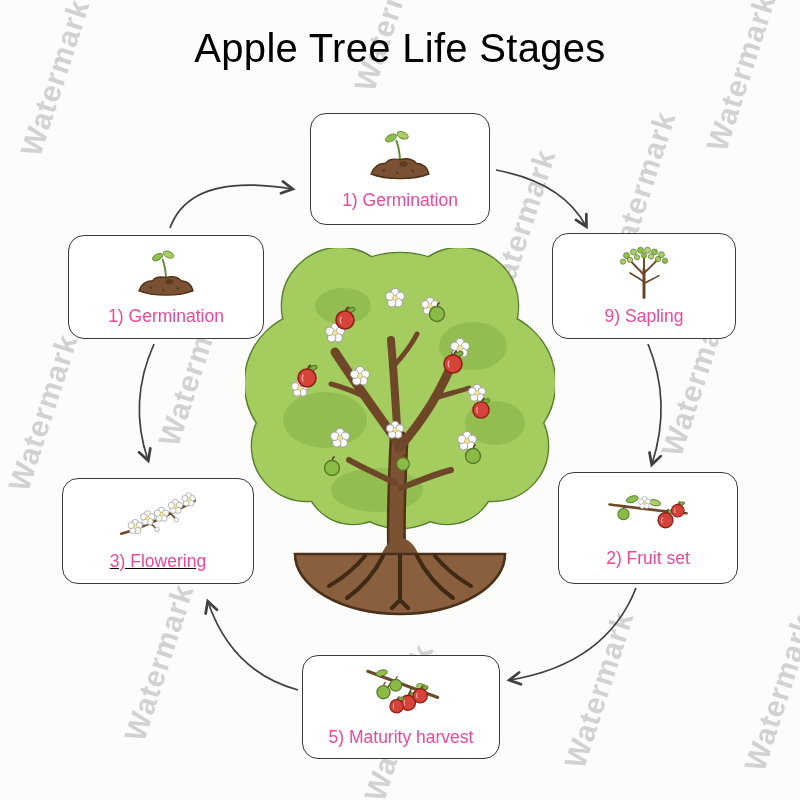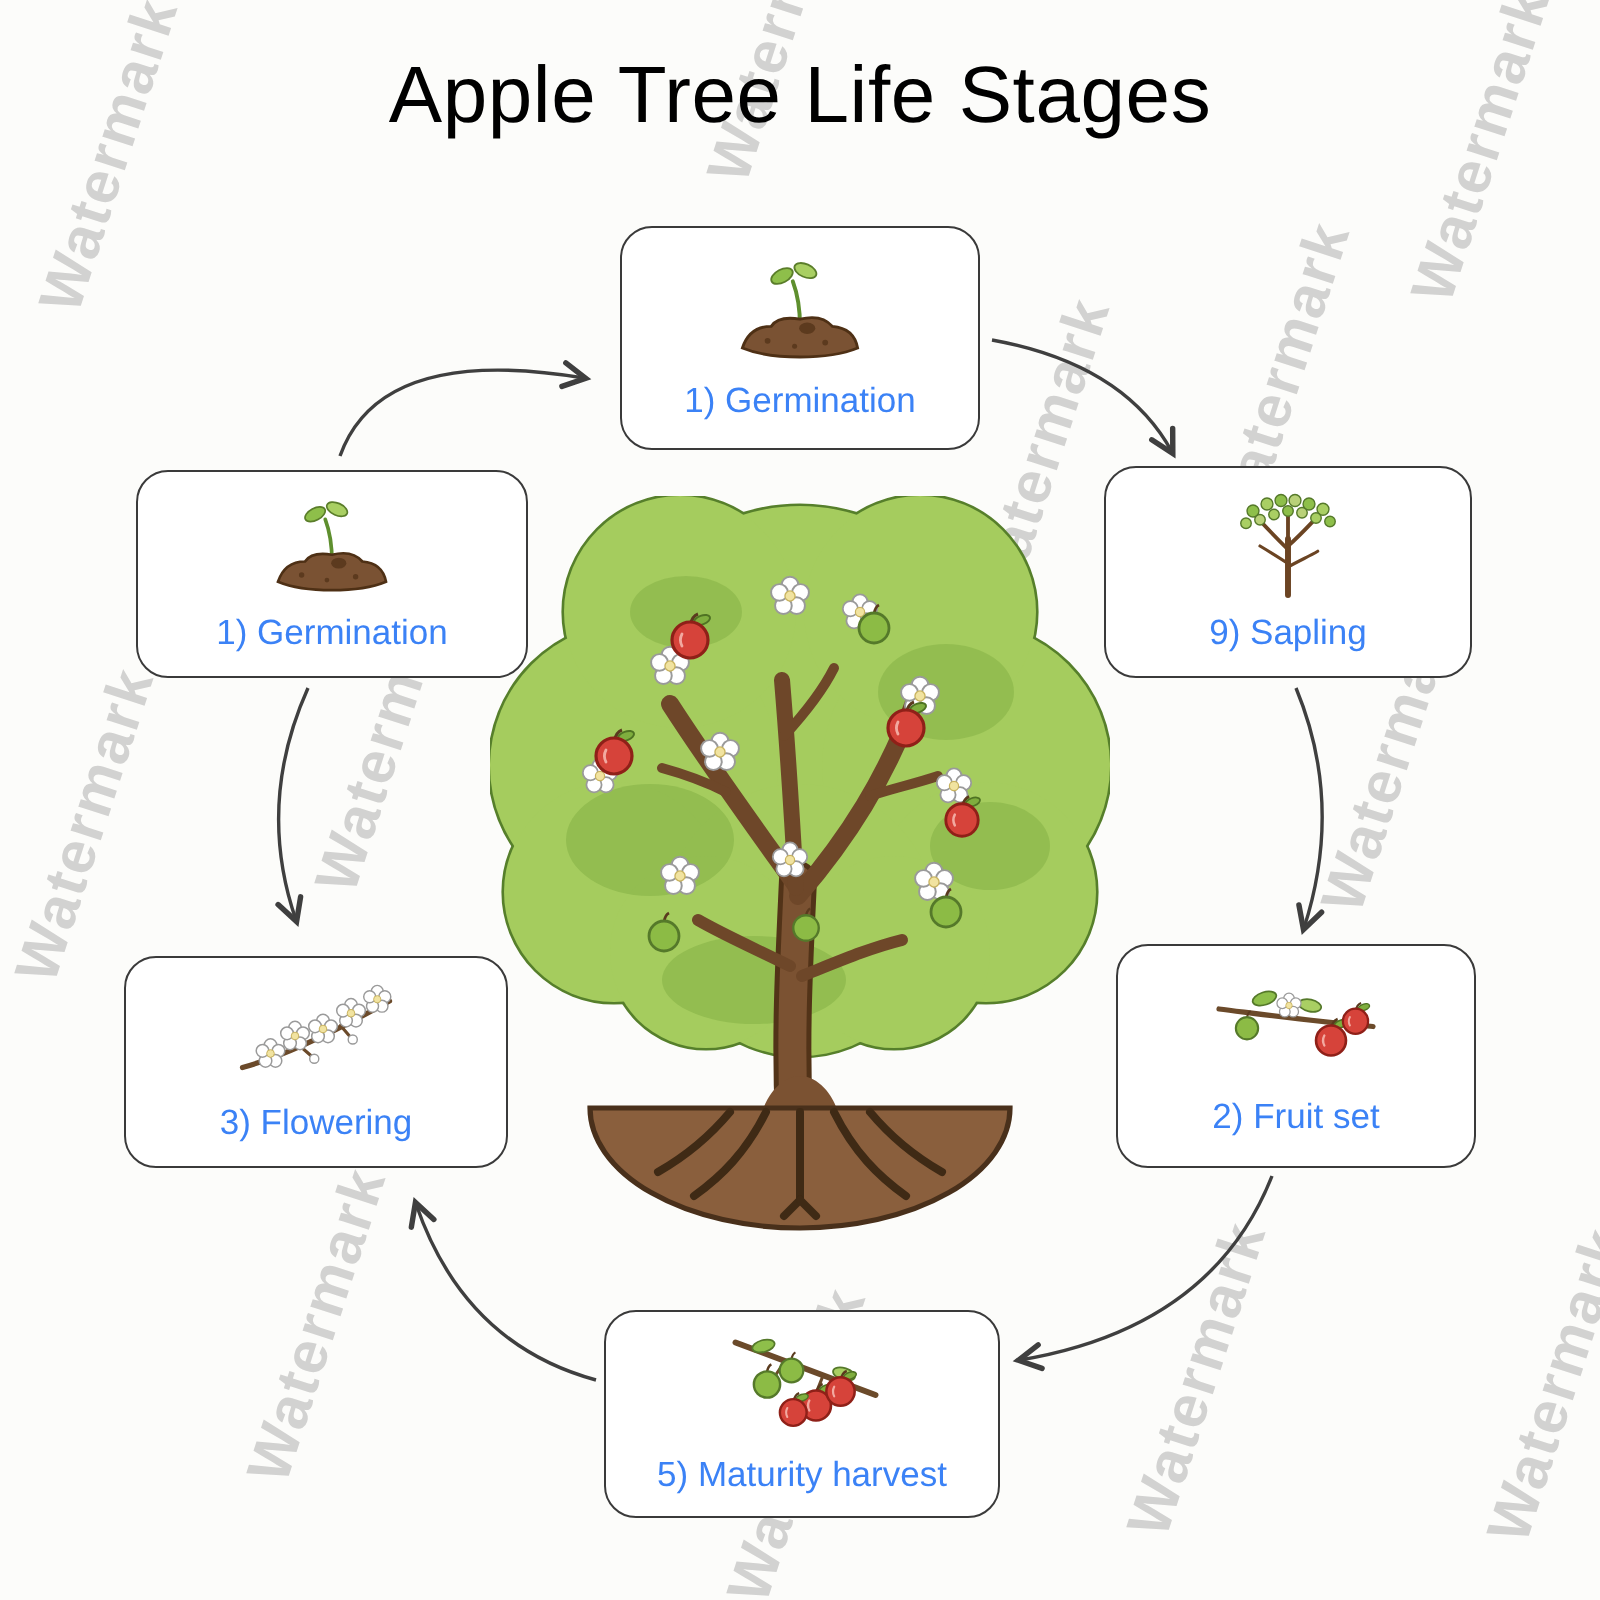--- a/index.html
+++ b/index.html
@@ -14,25 +14,25 @@
   .wm{
     position:absolute;font-size:30px;color:#8f8f8f;opacity:.38;letter-spacing:1px;
     transform:rotate(-72deg);transform-origin:0 0;white-space:nowrap;pointer-events:none;
     font-weight:bold;
   }
   .stage-box{
     position:absolute;background:#ffffff;border:1.7px solid #3a3a3a;border-radius:16px;
     display:flex;flex-direction:column;align-items:center;justify-content:center;
     gap:5px;padding:6px 4px;box-sizing:border-box;z-index:3;
   }
-  .stage-label{font-size:17.5px;color:#3b82f6;}
+  .stage-label{font-size:17.5px;color:#ec4899;}
   .box-top{left:310px;top:113px;width:180px;height:112px;}
   .box-left-upper{left:68px;top:235px;width:196px;height:104px;}
   .box-right-upper{left:552px;top:233px;width:184px;height:106px;}
-  .box-left-lower{left:62px;top:478px;width:192px;height:106px;}
+  .box-left-lower{left:62px;top:478px;width:192px;height:106px;text-decoration:underline;}
   .box-right-lower{left:558px;top:472px;width:180px;height:112px;}
   .box-bottom{left:302px;top:655px;width:198px;height:104px;}
   .tree-wrap{position:absolute;left:245px;top:248px;width:310px;height:370px;z-index:2;}
   .arrows{position:absolute;left:0;top:0;z-index:1;pointer-events:none;}
   .defs-holder{position:absolute;width:0;height:0;overflow:hidden;}
 </style>
 </head>
 <body>
 
 <div class="canvas">

